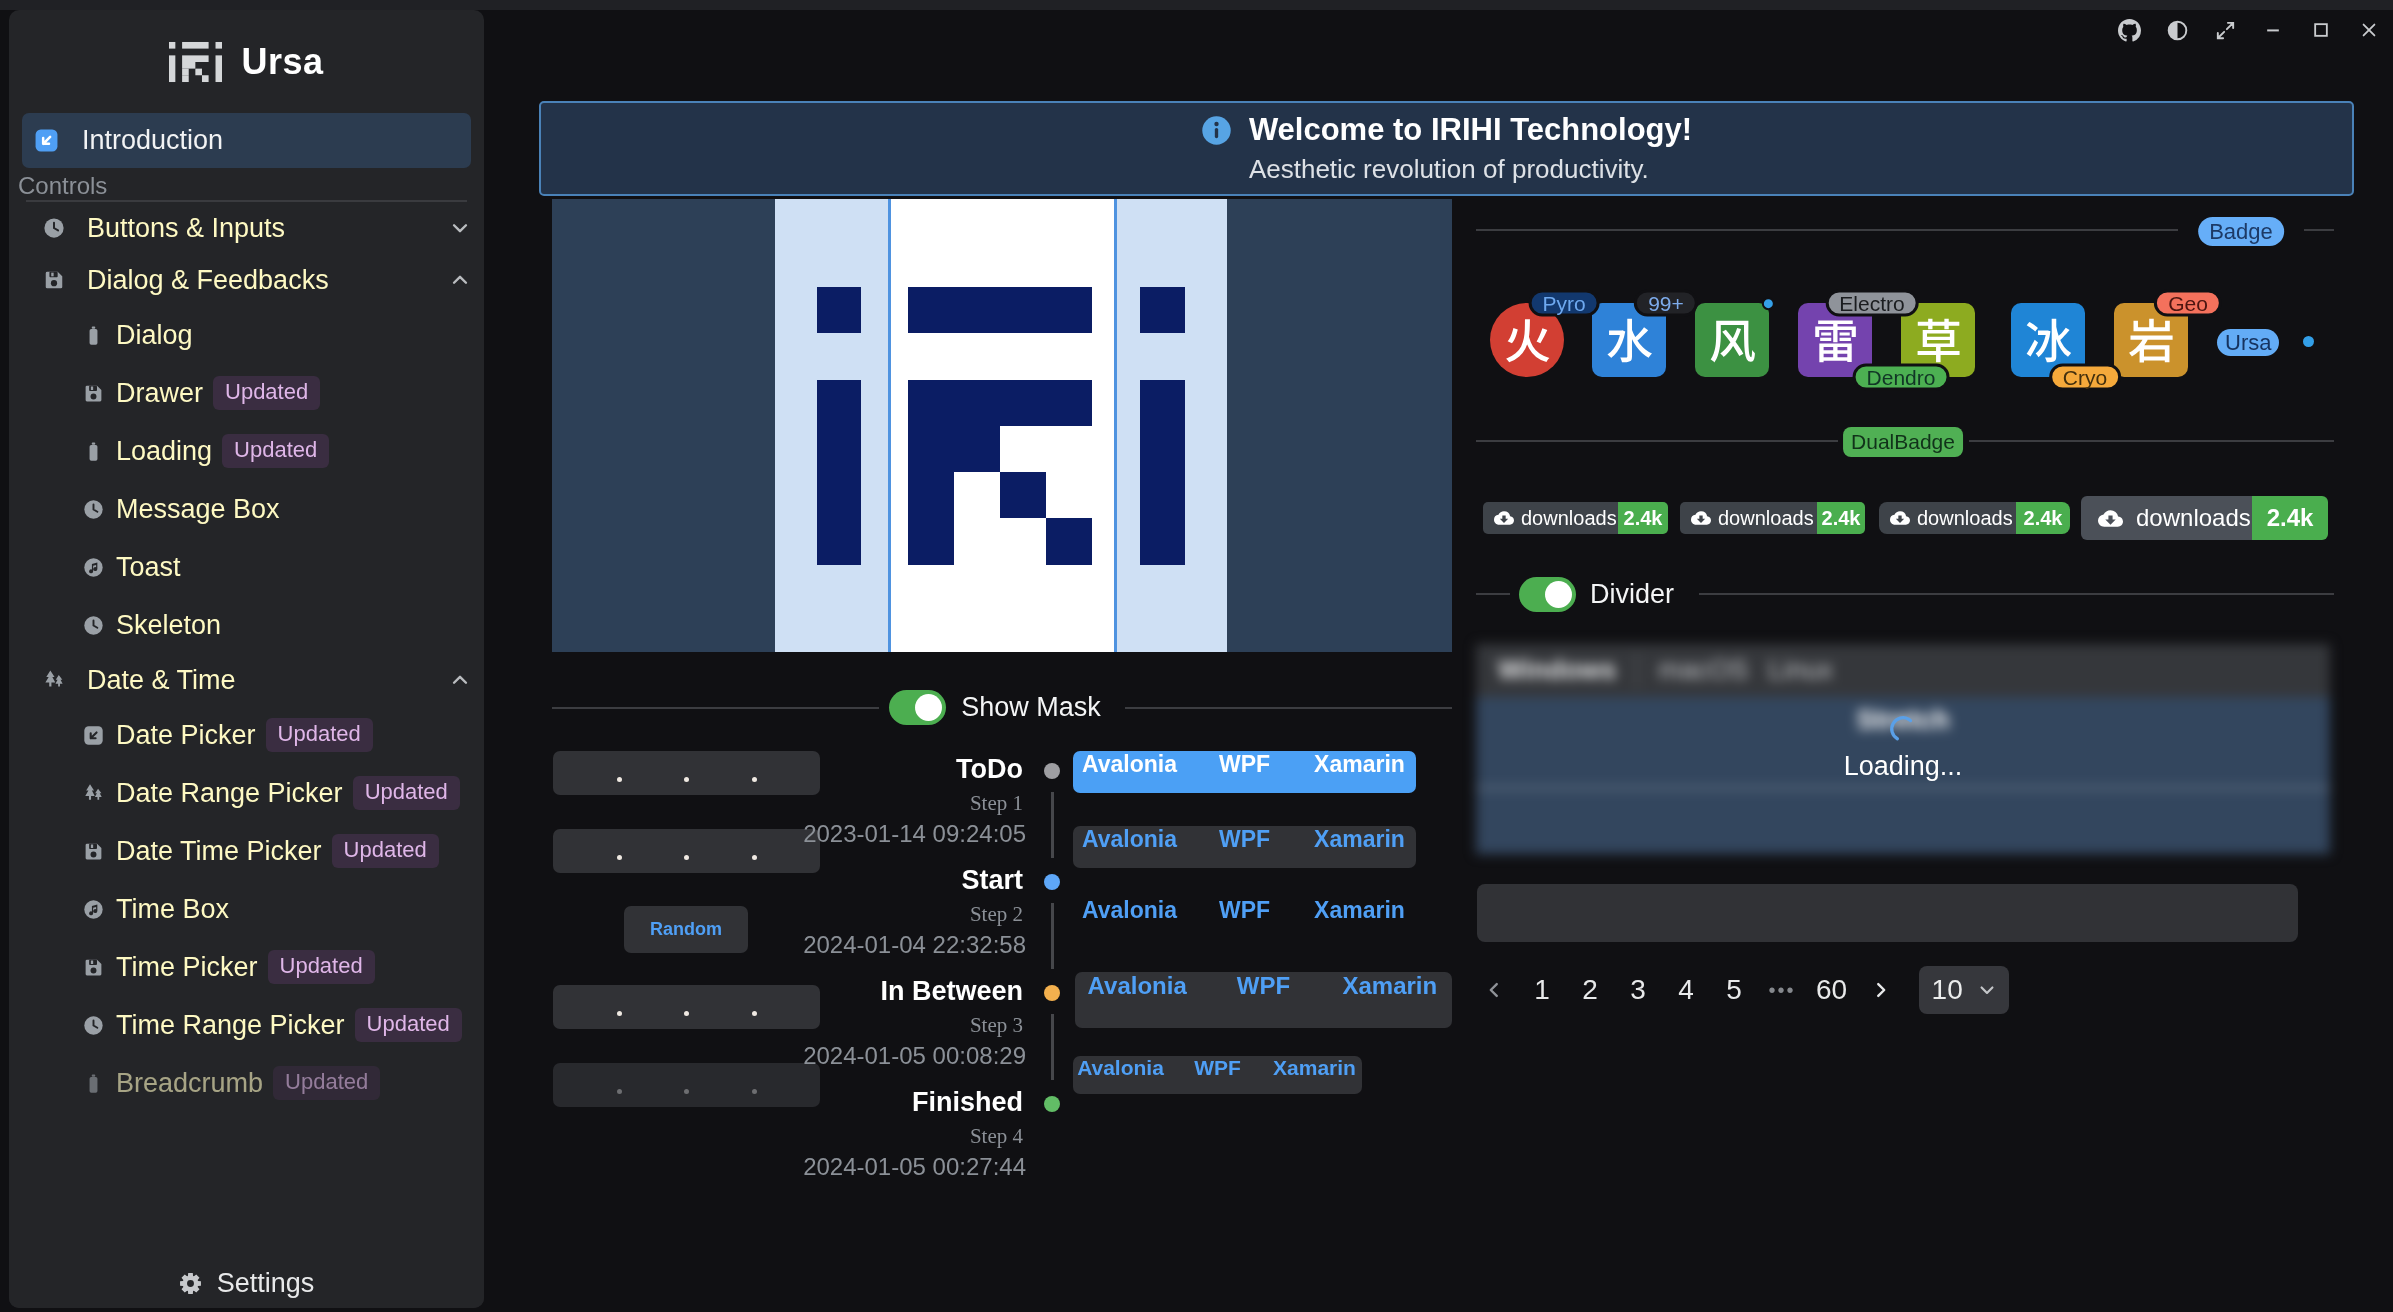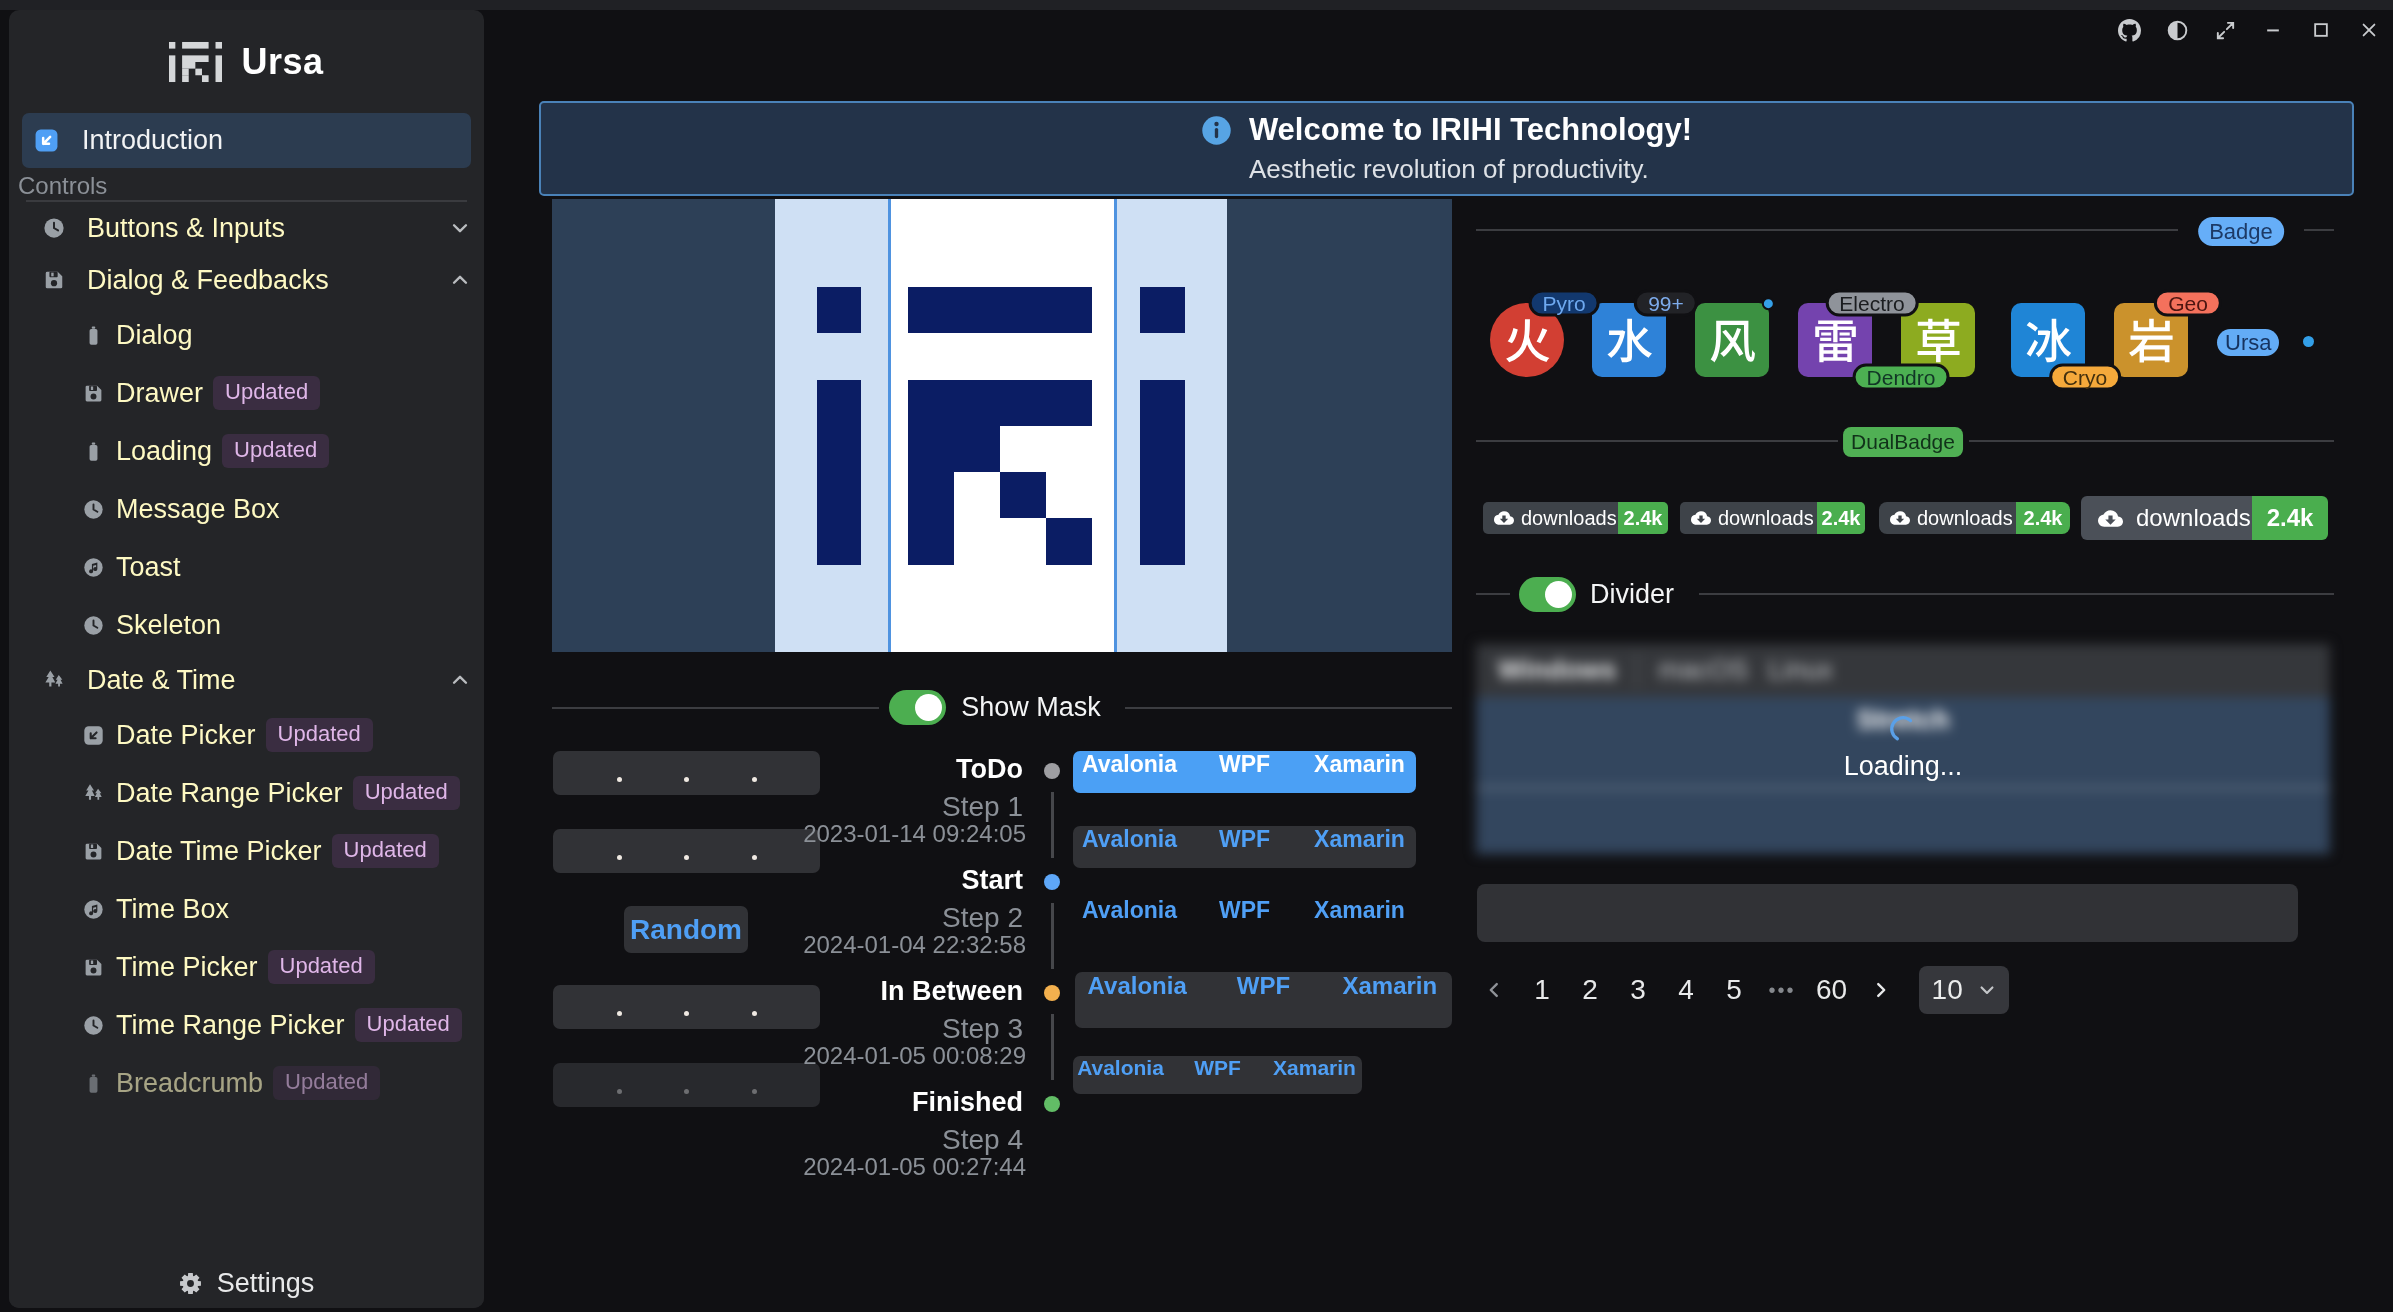--- a/index.html
+++ b/index.html
@@ -66,26 +66,26 @@
   .showmask-row .lbl { font-size:27px; color:#f4f5f6; margin:0 24px 0 15px; white-space:nowrap; }
   .showmask-row .hline { flex:1; }
   .showmask-row .toggle { margin-left:10px; }
 
   
   .tbox { position:absolute; left:553px; width:267px; height:44px; background:var(--card-bg,#313236); border-radius:7px; }
   .tbox .dot { position:absolute; top:26px; width:5px; height:5px; border-radius:50%; background:#efe9e2; }
   .tbox .dot.d1 { left:64px; } .tbox .dot.d2 { left:131px; } .tbox .dot.d3 { left:199px; }
   .tbox.dim { background:#28292d; }
   .tbox.dim .dot { background:#6d6e71; }
-  .random-btn { position:absolute; left:624px; top:906px; width:124px; height:47px; background:var(--card-bg,#313236); border:none; border-radius:7px; color:var(--accent,#4f9ff5); font-size:28px; font-weight:bold; font-family:inherit; cursor:pointer; }
+  .random-btn { position:absolute; left:624px; top:906px; width:124px; height:47px; background:var(--card-bg,#313236); border:none; border-radius:7px; color:var(--accent,#4f9ff5); font-size:18px; font-weight:bold; font-family:inherit; cursor:pointer; }
 
   
   .timeline { position:absolute; left:830px; top:740px; width:240px; height:450px; }
   .tl-label { position:absolute; right:47px; font-size:27px; font-weight:bold; color:#fff; white-space:nowrap; }
-  .tl-step { position:absolute; right:47px; font-size:28px; color:#8b9097; white-space:nowrap; }
+  .tl-step { position:absolute; right:47px; font-size:21px; color:#8b9097; white-space:nowrap;font-family:Liberation Serif, serif; }
   .tl-time { position:absolute; right:44px; font-size:24px; color:#8b9097; white-space:nowrap; }
   .tl-dot { position:absolute; left:214px; width:16px; height:16px; border-radius:50%; }
   .tl-line { position:absolute; left:221px; width:3px; background:#46474b; }
 
   
   .btngroup { position:absolute; display:flex; align-items:flex-start; border-radius:7px; overflow:hidden; }
   .btngroup .bg-btn { font-family:inherit; font-size:inherit; border:none; background:transparent; color:var(--accent,#4f9ff5); font-weight:bold; cursor:pointer; display:flex; align-items:center; justify-content:center; }
   .btngroup .bg-sep { width:2px; margin:7px 0; background:#46474c; }
   .btngroup.solid { background:var(--accent-strong,#4ba0f5); }
   .btngroup.solid .bg-btn { color:#fff; }

